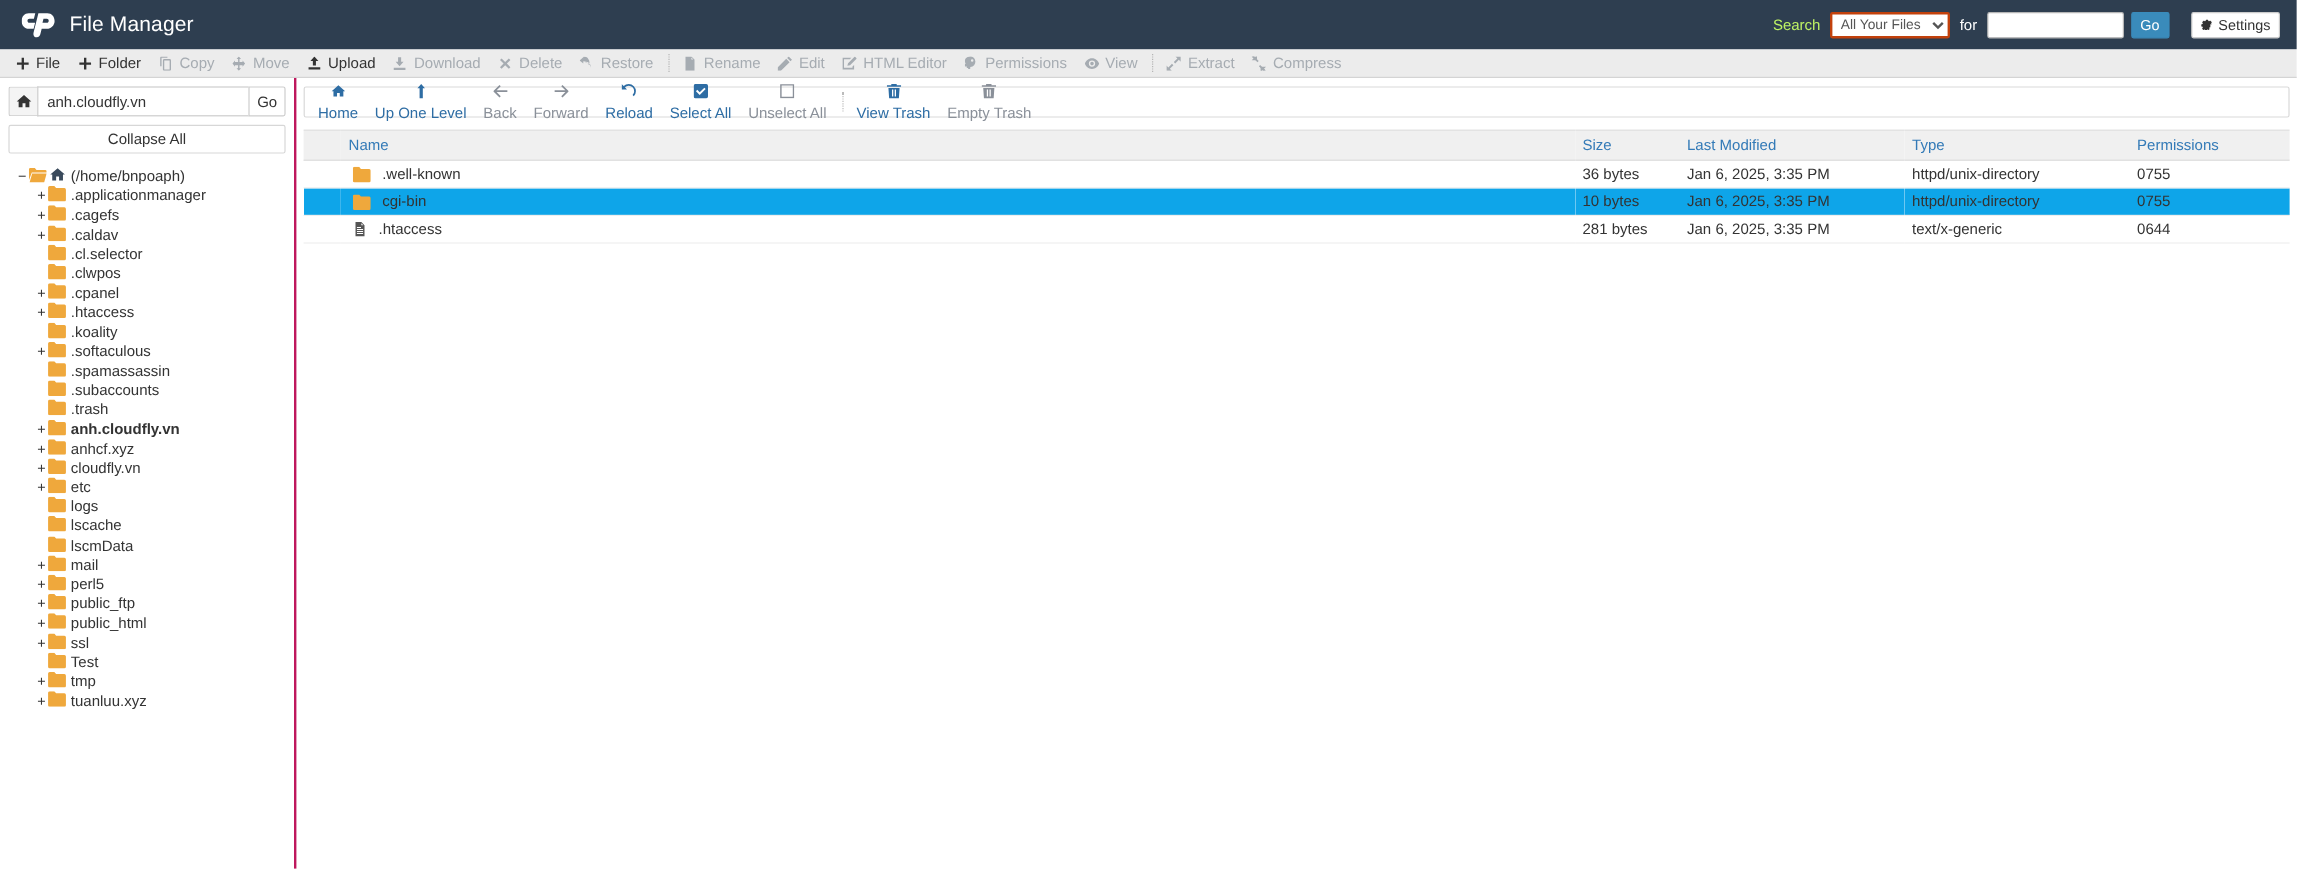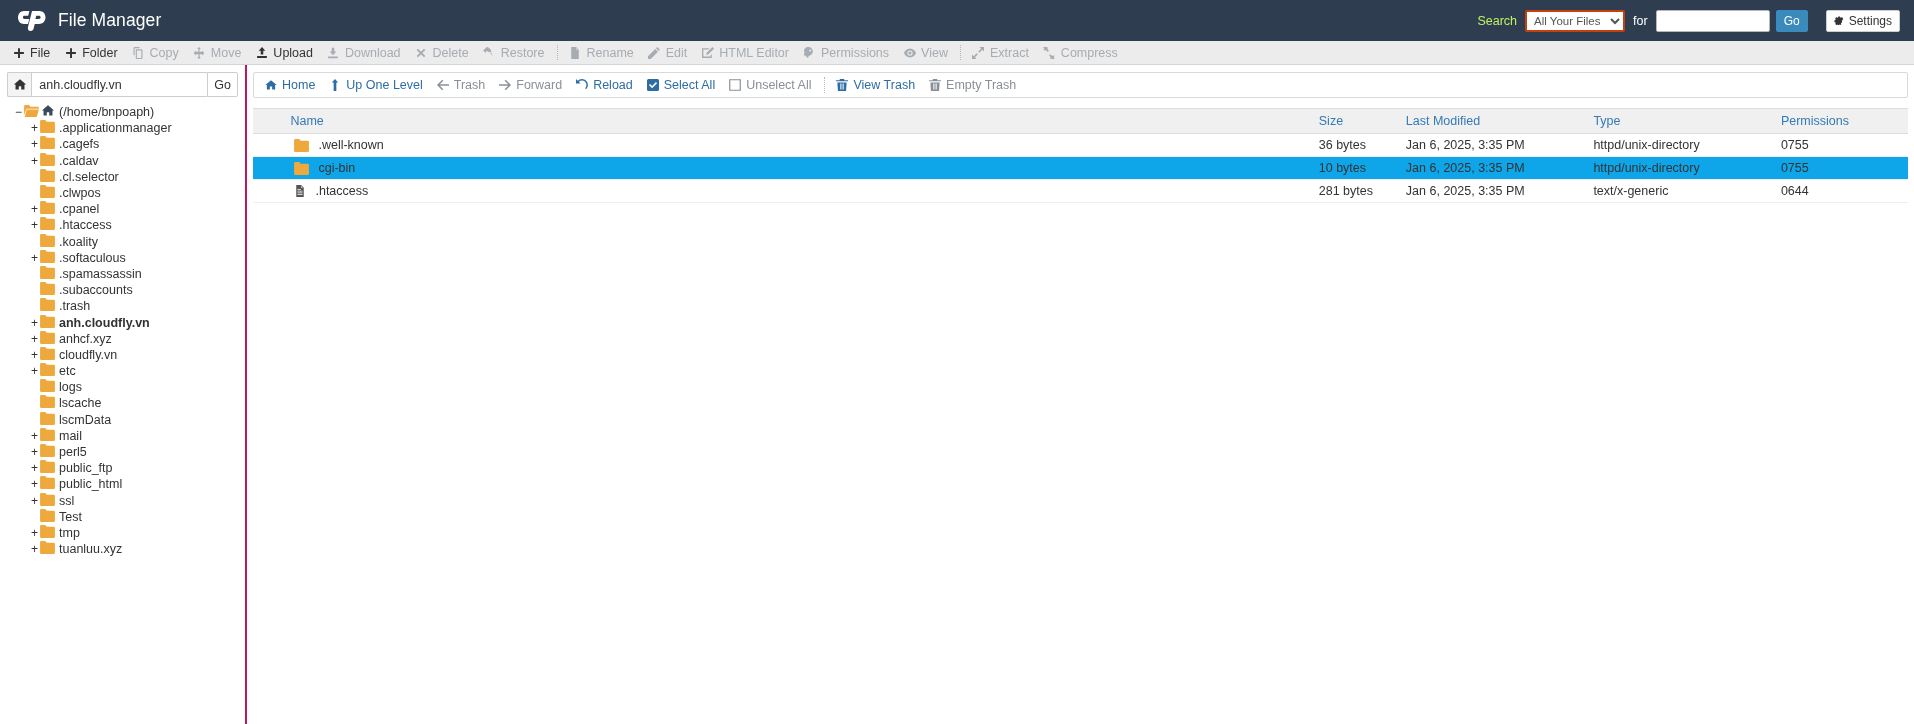--- a/index.html
+++ b/index.html
@@ -209,20 +209,21 @@
     font-size: 12.5px;
     margin-bottom: 10px;
     border-radius: 2px;
   }
   .nav-item {
     display: flex; align-items: center; gap: 5px;
     padding: 0 11px 0 3px;
     color: #2e6da4;
     white-space: nowrap;
     cursor: pointer;
+    flex-direction: column;
   }
   .nav-item.muted { color: #8a9099; }
   .nav-sep { width: 1px; height: 16px; border-left: 1px dotted #bbb; margin: 0 8px 0 2px; }
 
   
   table.files { width: 100%; border-collapse: collapse; font-size: 12.5px; table-layout: fixed; }
   table.files thead th {
     background: #f0f0f0;
     border-top: 1px solid #ddd;
     border-bottom: 1px solid #ddd;
@@ -416,20 +417,21 @@
   <div class="sidebar">
     <div class="path-row">
       <span class="path-home">
         <svg width="14" height="13" viewBox="0 0 16 16">
             <path fill="#333" d="M8 1.5L0.5 8h2V14h4v-4h3v4h4V8h2L8 1.5z"></path>
           </svg>
       </span>
       <input class="path-input" type="text" value="anh.cloudfly.vn" style="">
       <button class="path-go">Go</button>
     </div>
+    <button class="collapse-btn">Collapse All</button>
     <div class="tree" id="tree">
         <div class="tree-row" style="padding-left: 6px;">
           <span class="tg">−</span>
           <span class="folder-ico"><span style="display:inline-flex;align-items:center;gap:2px">
               <svg width="15" height="12" viewBox="0 0 16 13">
                 <path fill="#efa83c" d="M0 1.3A1.3 1.3 0 011.3 0h4l1.5 1.8h7.9A1.3 1.3 0 0116 3.1v1H2.6L0 11z"></path>
                 <path fill="#efa83c" d="M2.9 5h13.1l-2.3 8H.6z"></path>
               </svg>
               <svg width="14" height="13" viewBox="0 0 16 16">
                 <path fill="#3a4a5c" d="M8 1.5L0.5 8h2V14h4v-4h3v4h4V8h2L8 1.5z"></path>
@@ -640,21 +642,21 @@
         <div class="nav-item">
           <span class="ic"><svg width="12" height="12" viewBox="0 0 16 16">
               <path fill="#2e6da4" d="M8 0L3.8 4.6h2.4V16h3.6V4.6h2.4z"></path>
             </svg></span>
           <span>Up One Level</span>
         </div>
         <div class="nav-item muted">
           <span class="ic"><svg width="12" height="12" viewBox="0 0 16 16">
               <path fill="#8a9099" d="M7 1L0 8l7 7 1.4-1.4L3.8 9H16V7H3.8l4.6-4.6z"></path>
             </svg></span>
-          <span>Trash</span>
+          <span>Back</span>
         </div>
         <div class="nav-item muted">
           <span class="ic"><svg width="12" height="12" viewBox="0 0 16 16">
               <path fill="#8a9099" d="M9 1L7.6 2.4 12.2 7H0v2h12.2l-4.6 4.6L9 15l7-7z"></path>
             </svg></span>
           <span>Forward</span>
         </div>
         <div class="nav-item">
           <span class="ic"><svg width="12" height="12" viewBox="0 0 16 16">
               <path fill="#2e6da4" d="M13.6 2.4A8 8 0 002.3 2.3L0 0v6h6L3.7 3.7a6 6 0 118.5 8.5l1.4 1.4a8 8 0 000-11.2z"></path>

